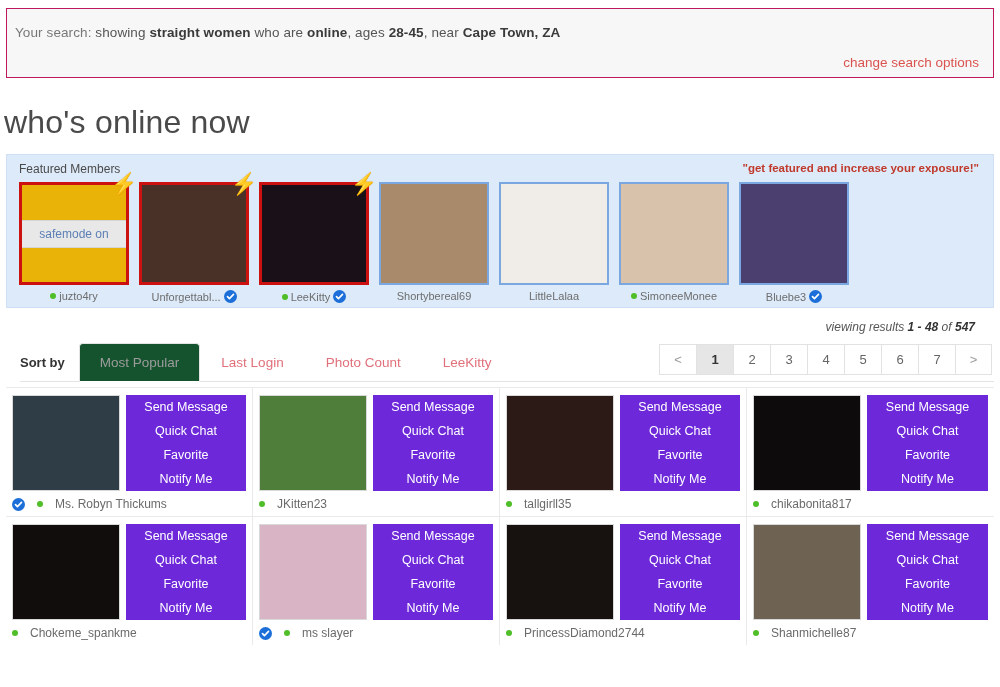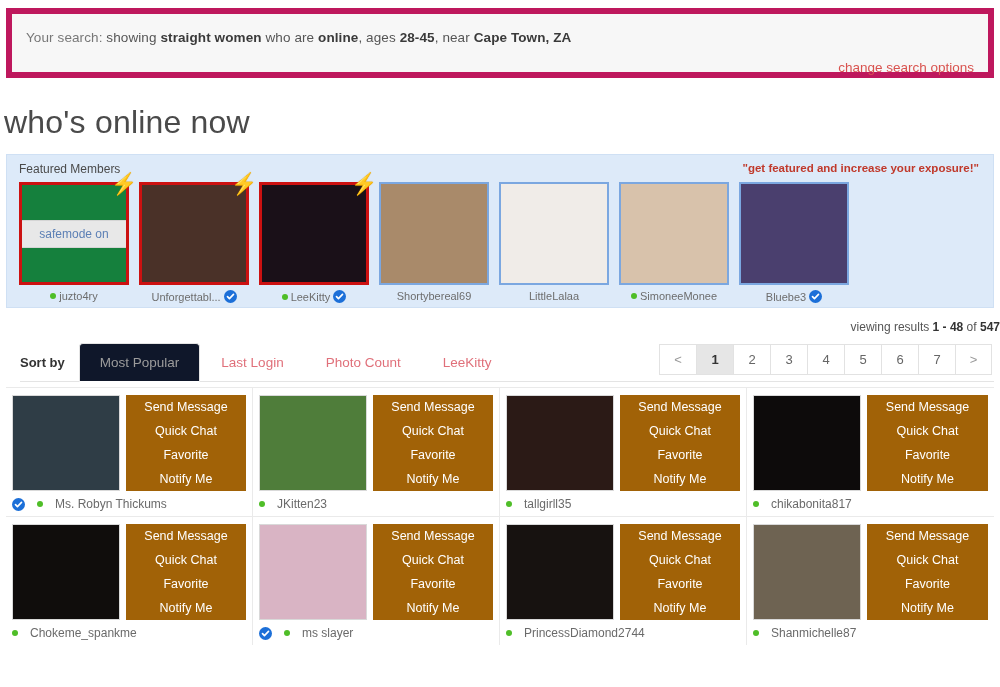--- a/index.html
+++ b/index.html
@@ -9,23 +9,23 @@
     background: #ffffff;
     font-family: "Liberation Sans", sans-serif;
     overflow: hidden;
   }
   .page { width: 1000px; height: 687px; position: relative; }
 
   
   .search-header {
     margin: 8px 6px 0 6px;
     background: #f7f7f7;
-    border: 6px solid #be185d;
+    border: 1px solid #be185d;
     height: 70px;
-    padding: 16px 14px 0 14px;
+    padding: 16px 14px 0 8px;
   }
   .search-line {
     font-size: 13.5px; color: #555; letter-spacing: .1px;
   }
   .search-line .lead { color: #777; }
   .search-line b { color: #3a3a3a; font-weight: bold; }
   .change-opts-wrap { text-align: right; margin-top: 13px; }
   .change-opts {
     color: #d9534f; font-size: 13.5px; text-decoration: none; cursor: pointer;
   }
@@ -80,41 +80,42 @@
   .vbadge {
     width: 13px; height: 13px; border-radius: 50%;
     background: #1c6fd8; display: inline-flex; align-items: center; justify-content: center;
     flex: none;
   }
   .vbadge svg { width: 9px; height: 9px; display:block; }
 
   
   .results-meta {
     text-align: right; font-size: 12px; color: #555;
-    margin: 12px 0 0 0;
+    margin: 12px 25px 0 0;
+    font-style: italic;
   }
   .results-meta b { color: #333; }
 
   
   .sortbar {
     display: flex; align-items: flex-end; justify-content: space-between;
     margin: 4px 6px 0 20px; position: relative; height: 44px;
     border-bottom: 1px solid #e4e4e4;
   }
   .sort-left { display: flex; align-items: flex-end; gap: 0; }
   .sort-label {
     font-size: 13px; font-weight: bold; color: #333;
     padding: 0 14px 11px 0;
   }
   .sort-tab {
     font-size: 13.5px; color: #e0707a; padding: 11px 20px;
     cursor: pointer; border: 1px solid transparent; position: relative; top: 1px;
   }
   .sort-tab.active {
-    color: #9c9c9c; background: #0f172a;
+    color: #9c9c9c; background: #14532d;
     border: 1px solid #e4e4e4; border-bottom-color: #fff;
     border-radius: 4px 4px 0 0;
   }
 
   .pager { display: flex; position: absolute; right: 2px; bottom: 6px; }
   .pg {
     min-width: 37px; height: 31px; line-height: 29px; text-align: center;
     border: 1px solid #e2e2e2; border-right: none;
     font-size: 13px; color: #666; background: #fff; cursor: pointer;
   }
@@ -131,21 +132,21 @@
     position: relative;
   }
   .card:last-child { border-right: none; }
   .card-body { display: flex; gap: 6px; }
   .card-photo {
     width: 108px; height: 96px; flex: none;
     background: #b9b9b9; border: 1px solid #d9d9d9; overflow: hidden;
     position: relative;
   }
   .actions {
-    flex: 1; background: #a16207; display: flex; flex-direction: column;
+    flex: 1; background: #6d28d9; display: flex; flex-direction: column;
     justify-content: center; height: 96px;
   }
   .act {
     color: #fff; font-size: 12.5px; text-align: center; padding: 5px 0;
     cursor: pointer;
   }
   .card-name {
     margin-top: 6px; display: flex; align-items: center; gap: 12px;
     font-size: 12px; color: #6a6a6a; white-space: nowrap;
   }
@@ -167,21 +168,21 @@
 
   <h1 class="page-title">who's online now</h1>
 
   <div class="featured">
     <div class="featured-head">
       <div class="featured-title">Featured Members</div>
       <div class="featured-promo">"get featured and increase your exposure!"</div>
     </div>
     <div class="featured-row" id="featured-row">
         <div class="f-tile">
-          <div class="f-thumb" style="background:#15803d">
+          <div class="f-thumb" style="background:#eab308">
             <div class="safemode">safemode on</div>
           </div>
           <div class="f-bolt">⚡</div>
           <div class="f-caption">
             <span class="dot-online"></span>
             <span>juzto4ry</span>
           </div>
         </div>
         <div class="f-tile">
           <div class="f-thumb" style="background:#4a3128"></div>

